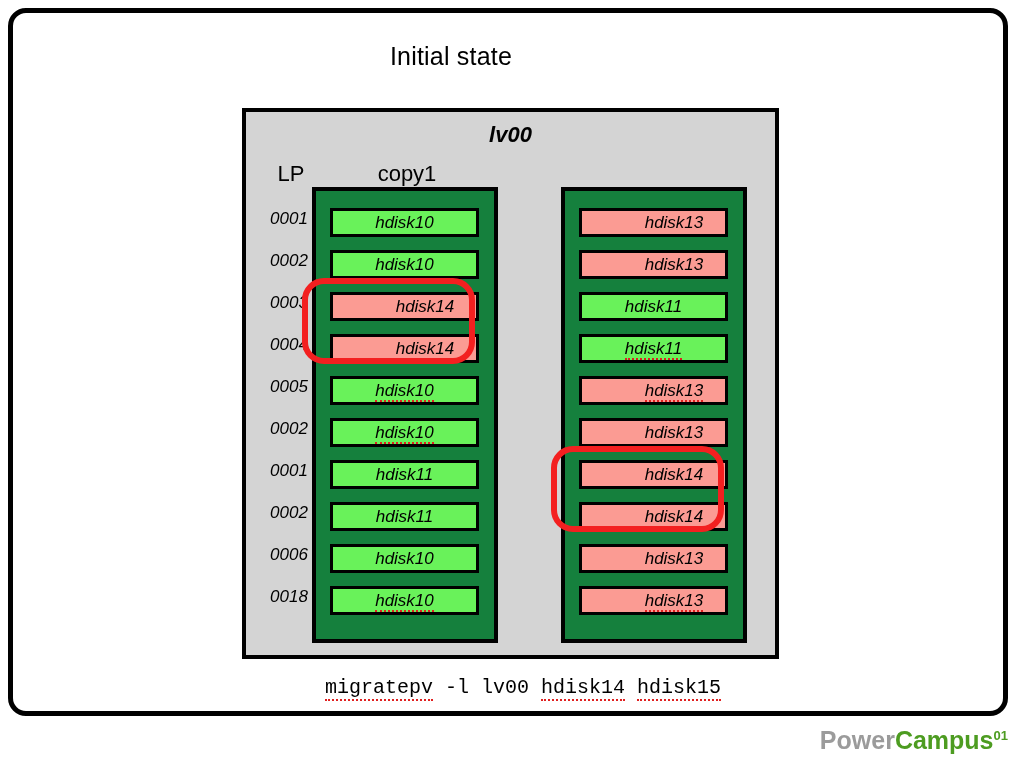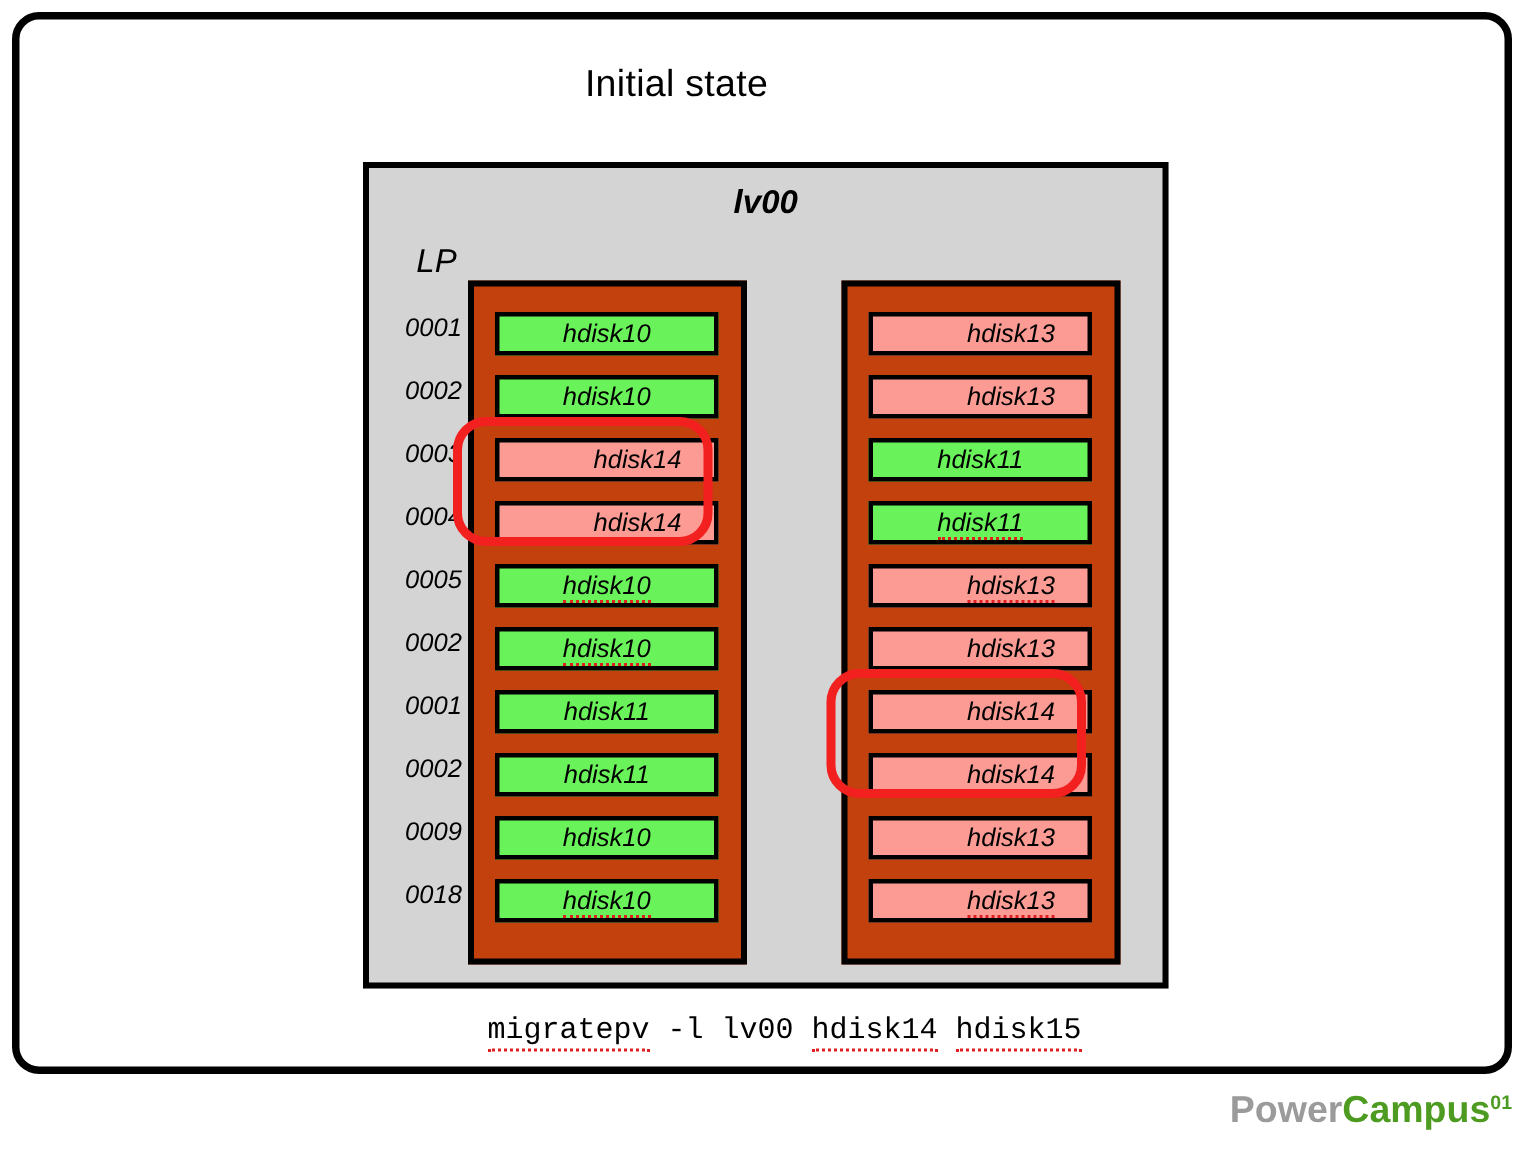--- a/index.html
+++ b/index.html
@@ -62,21 +62,20 @@
     font-size: 22px;
     font-style: italic;
     font-weight: bold;
     color: #000000;
   }
 
   .col-header {
     position: absolute;
     top: 49px;
     font-size: 22px;
-    font-style: italic;
     color: #000000;
     text-align: center;
   }
   #lp-header      { left: 14px;  width: 62px; }
   #copy1-header   { left: 66px;  width: 190px; }
   #copy2-header   { left: 310px; width: 190px; }
 
   
   #lp-column {
     position: absolute;
@@ -94,21 +93,21 @@
     color: #000000;
   }
 
   
   .copy-box {
     position: absolute;
     top: 75px;
     width: 186px;
     height: 456px;
     box-sizing: border-box;
-    background: #c2410c;
+    background: #15803d;
     border: 4px solid #000000;
   }
   #copy1-box { left: 66px; }
   #copy2-box { left: 315px; }
 
   .copy-inner {
     position: absolute;
     left: 14px;
     top: 17px;
     width: 149px;
@@ -195,31 +194,32 @@
 
 <div id="slide-frame"></div>
 
 <div id="slide-title">Initial state</div>
 
 <div id="lv-panel">
 
   <div id="lv-label">lv00</div>
 
   <div class="col-header" id="lp-header">LP</div>
+  <div class="col-header" id="copy1-header">copy1</div>
 
   <div id="lp-column">
       <div class="lp-cell">0001</div>
       <div class="lp-cell">0002</div>
       <div class="lp-cell">0003</div>
       <div class="lp-cell">0004</div>
       <div class="lp-cell">0005</div>
       <div class="lp-cell">0002</div>
       <div class="lp-cell">0001</div>
       <div class="lp-cell">0002</div>
-      <div class="lp-cell">0009</div>
+      <div class="lp-cell">0006</div>
       <div class="lp-cell">0018</div>
     </div>
 
   <div class="copy-box" id="copy1-box">
     <div class="copy-inner" id="copy1-list">
         <div class="pp-cell green"><span>hdisk10</span></div>
         <div class="pp-cell green"><span>hdisk10</span></div>
         <div class="pp-cell red"><span>hdisk14</span></div>
         <div class="pp-cell red"><span class="sp">hdisk14</span></div>
         <div class="pp-cell green"><span class="sp">hdisk10</span></div>

